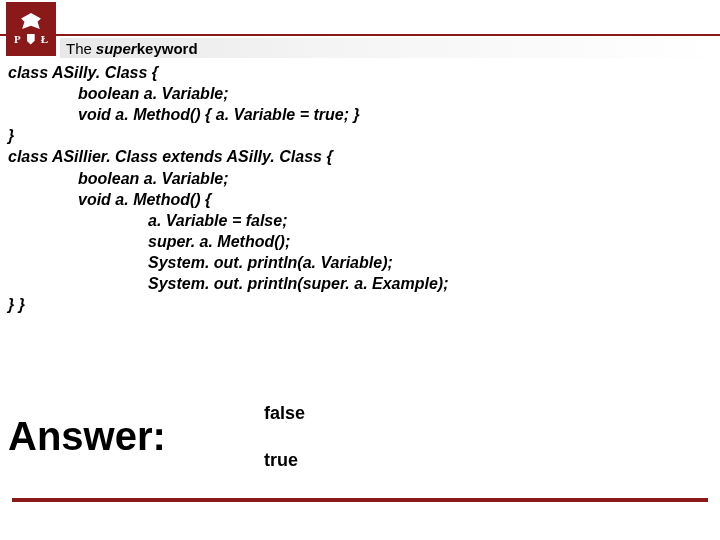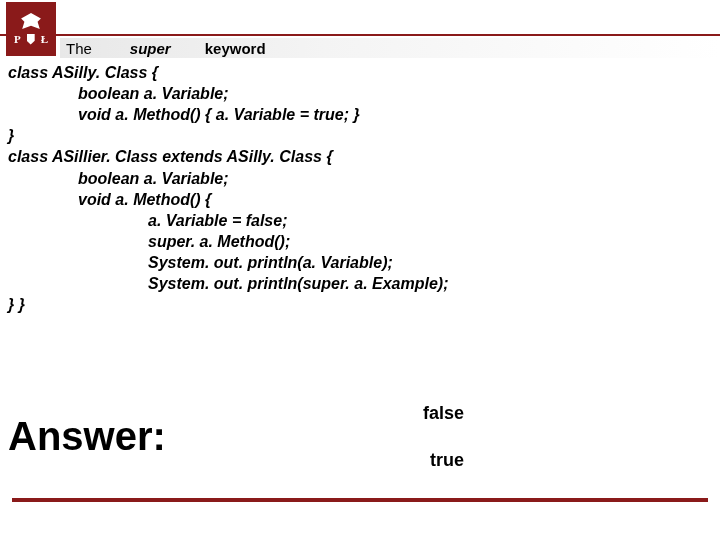--- a/index.html
+++ b/index.html
@@ -73,21 +73,20 @@
     left: 60px;
     top: 38px;
     right: 0;
     height: 20px;
     background: linear-gradient(to right, #e8e8e8 0%, #f4f4f4 40%, #ffffff 100%);
     display: flex;
     align-items: center;
     padding-left: 6px;
     font-size: 15px;
     color: #000;
-    gap: 34px;
   }
   .title-bar .kw { font-style: italic; font-weight: bold; }
   .title-bar .rest { font-weight: bold; }
   .title-bar .pre { font-weight: normal; margin-right: 4px; }
   .content {
     position: absolute;
     top: 62px;
     left: 8px;
     right: 10px;
     font-size: 16px;
@@ -114,21 +113,20 @@
   }
   .answer-label {
     font-size: 40px;
     font-weight: bold;
     font-family: Liberation Sans, sans-serif;
   }
   .answers {
     font-size: 18px;
     font-weight: bold;
     line-height: 2.6;
-    text-align: right;
   }
   .footer-rule {
     position: absolute;
     left: 12px;
     right: 12px;
     bottom: 38px;
     height: 4px;
     background: #8a1a1a;
   }
 </style>

